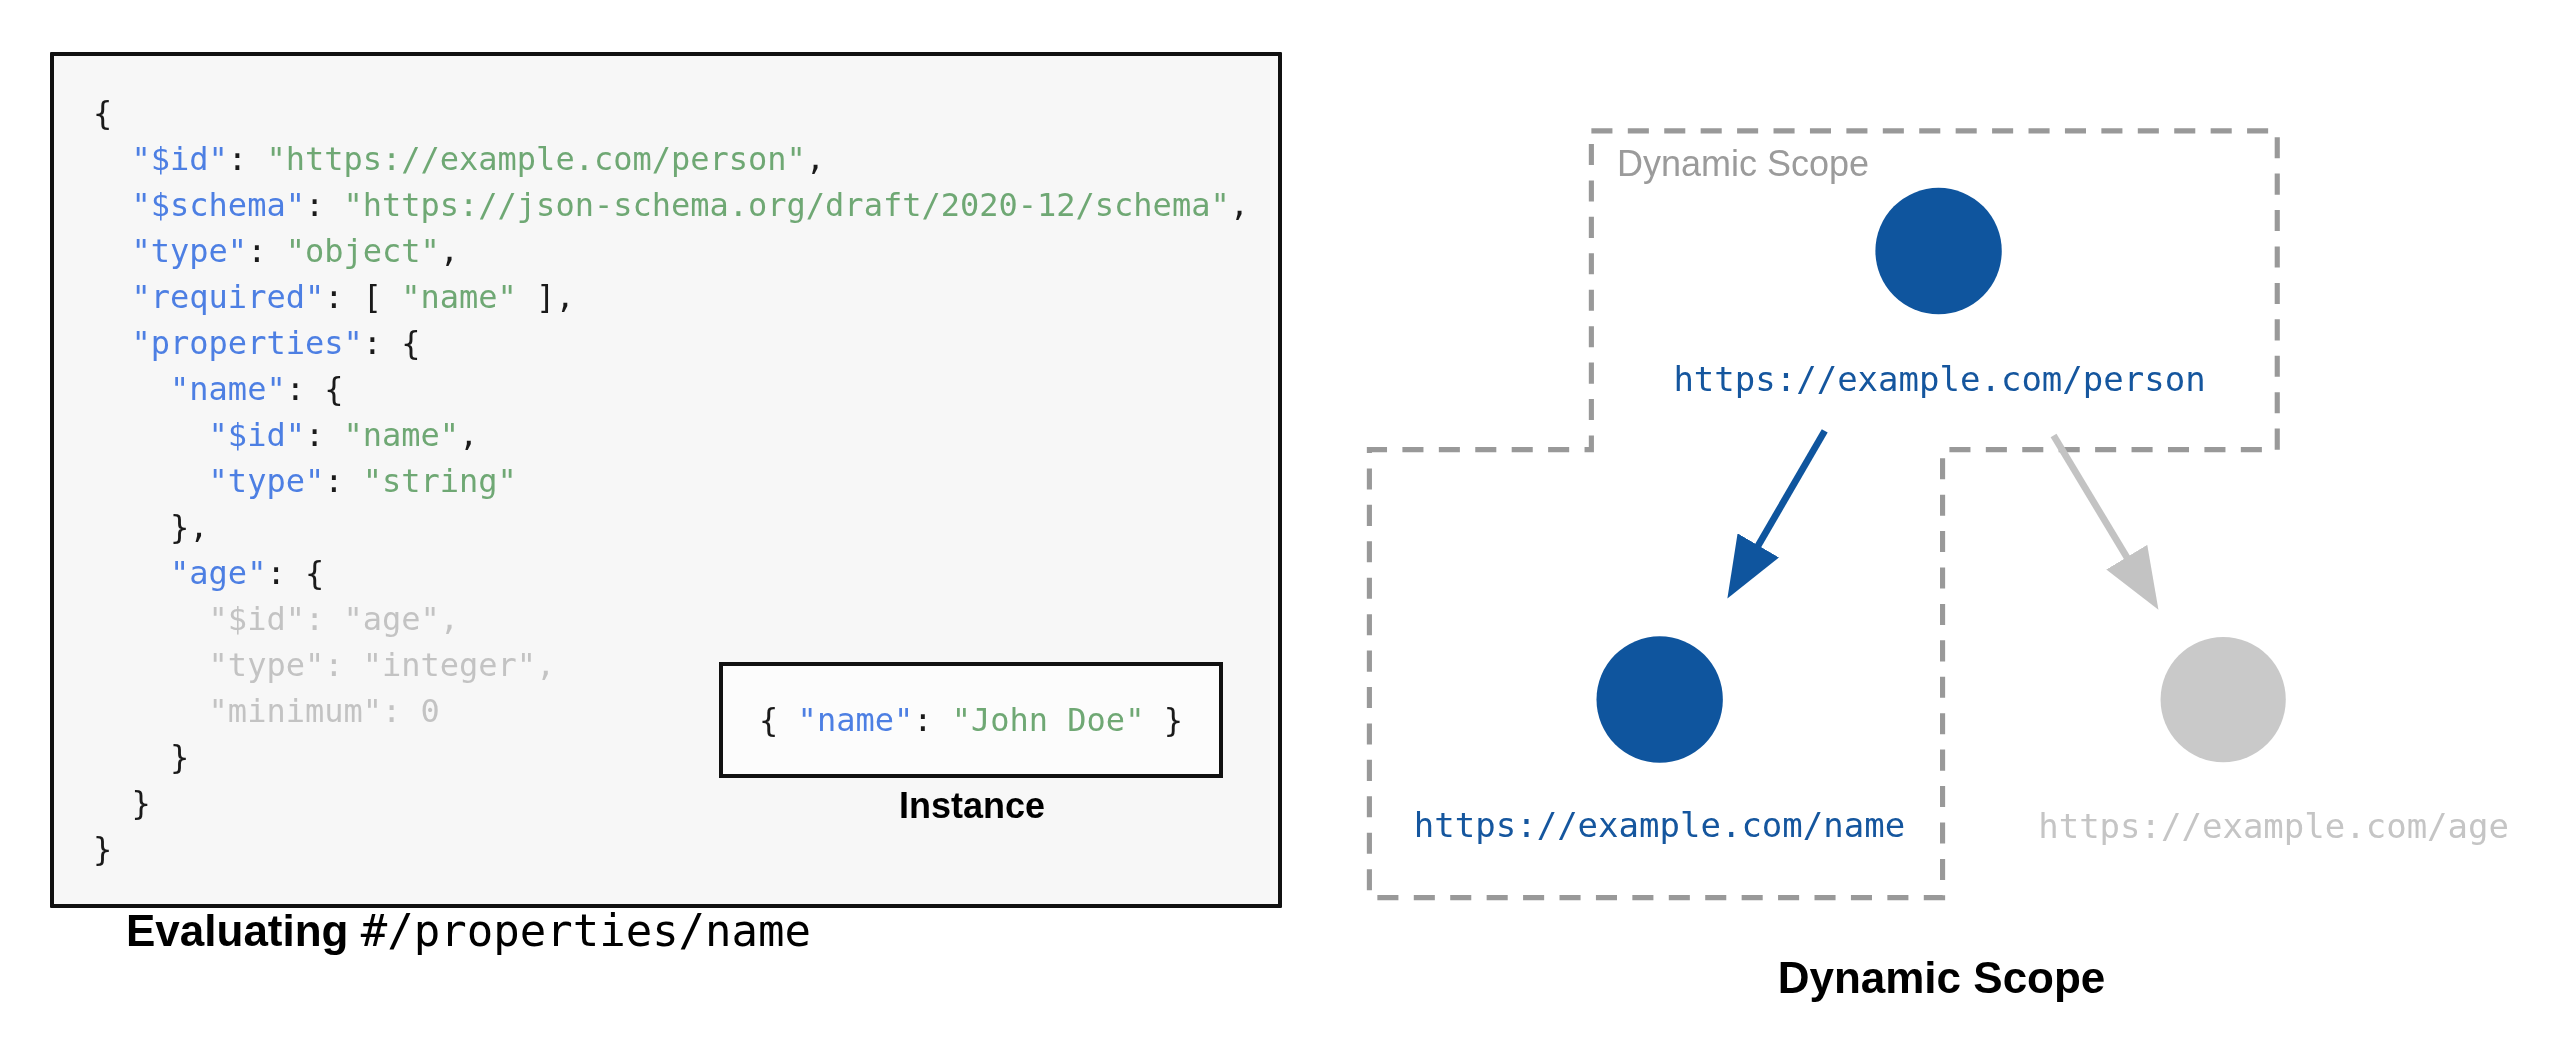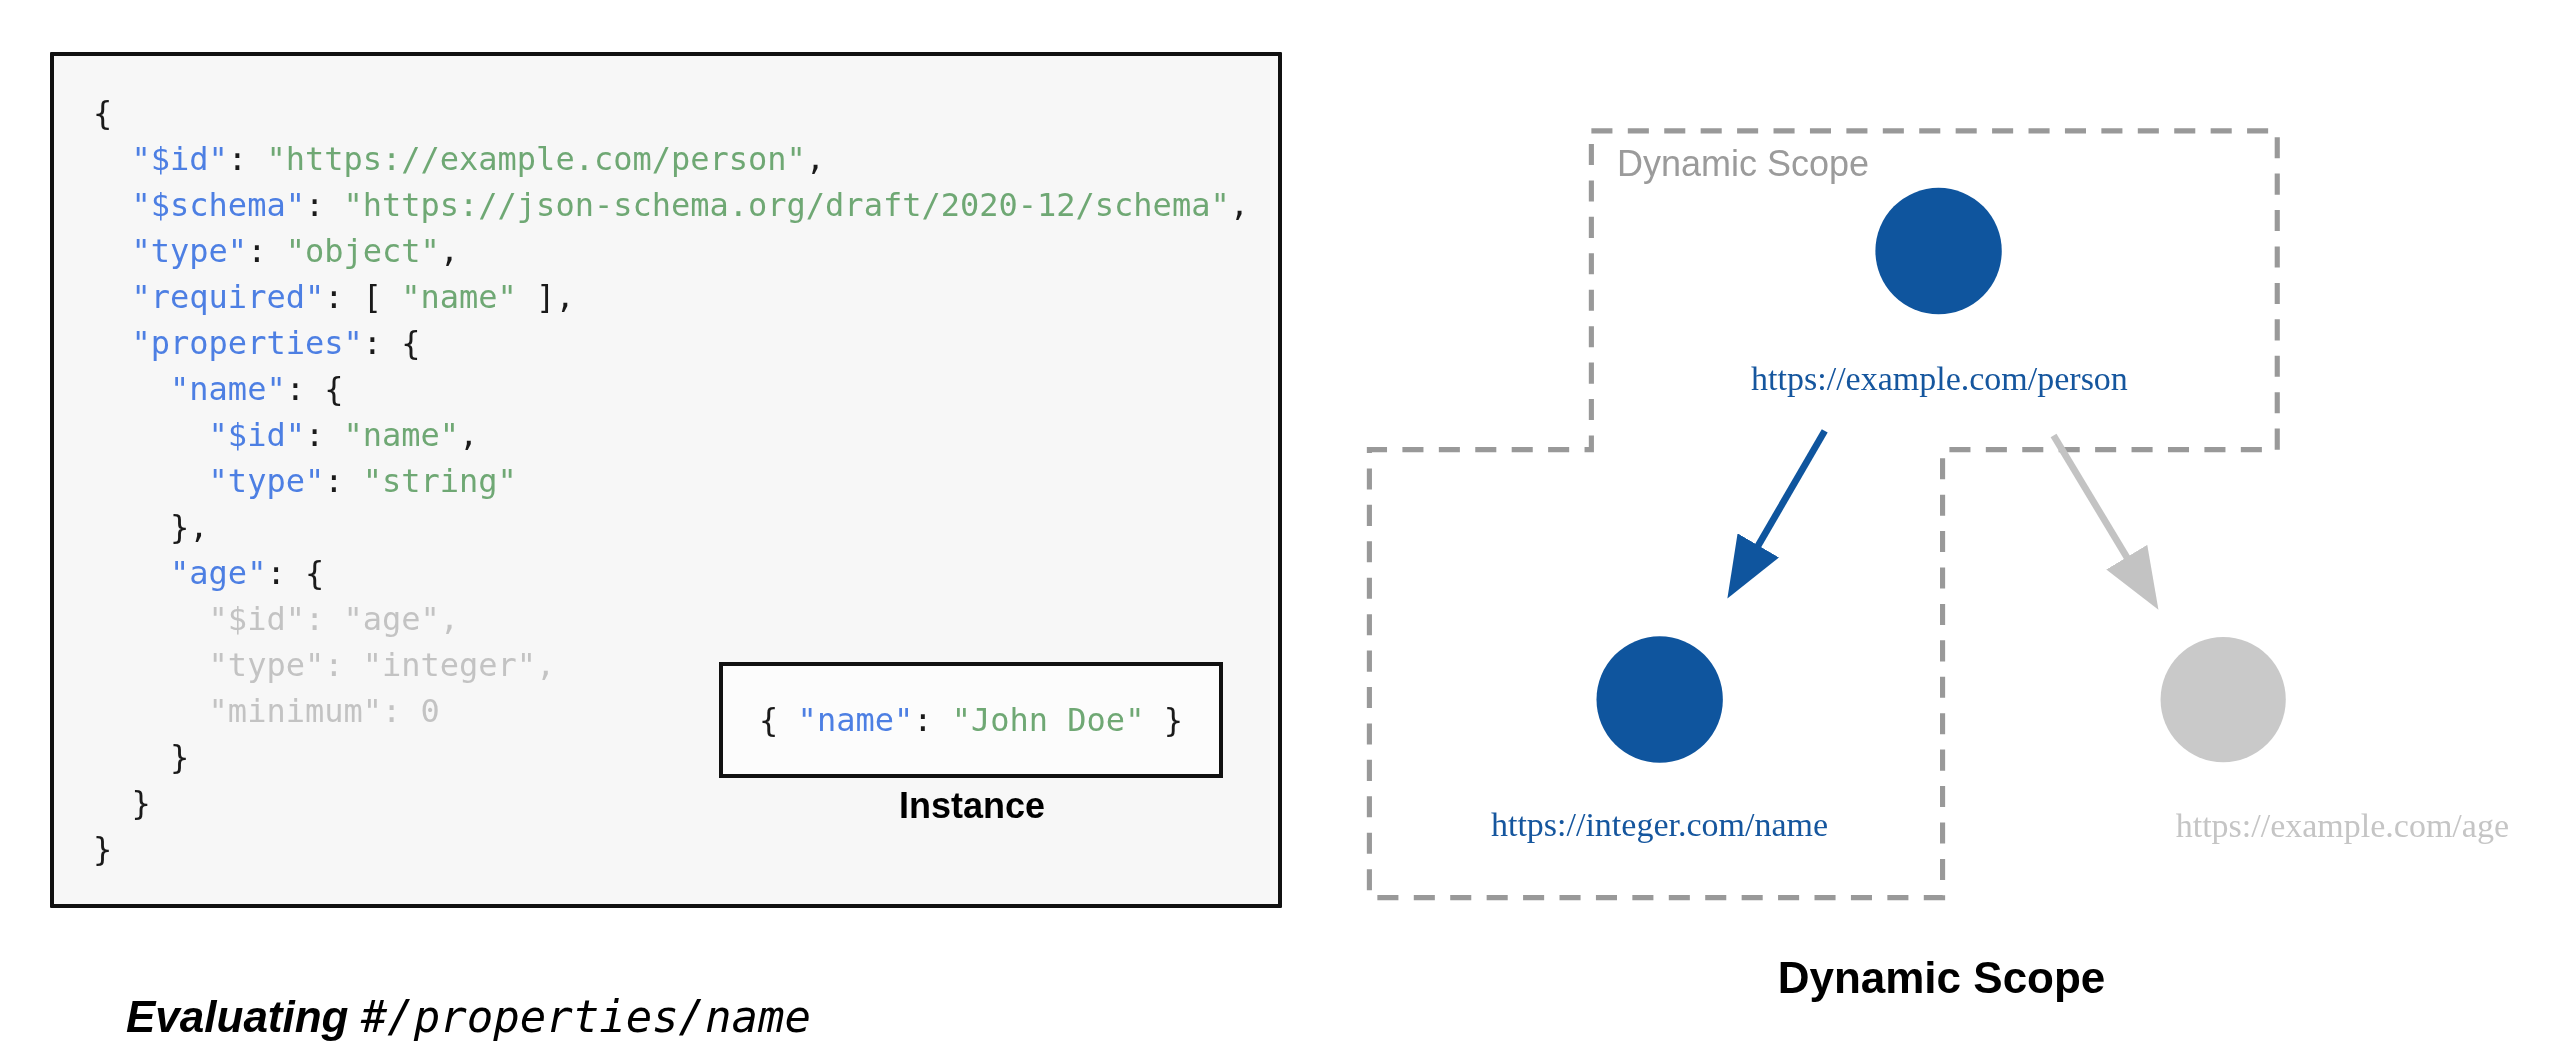--- a/index.html
+++ b/index.html
@@ -42,36 +42,36 @@
     background:#fcfcfc;border:4.6px solid #111;
     display:flex;align-items:center;justify-content:center;
     font-size:32px;white-space:pre;
   }
   .instance-caption{
     position:absolute;left:801px;top:785px;width:342px;
     text-align:center;font-weight:bold;font-size:36px;color:#000;
   }
 
   .left-caption{
-    position:absolute;left:126px;top:991px;
-    font-size:44px;color:#000;white-space:pre;font-style:italic;
+    position:absolute;left:126px;top:905px;
+    font-size:44px;color:#000;white-space:pre;
   }
   .left-caption .cap-bold{font-weight:bold;}
   .left-caption .cap-mono{font-weight:normal;font-size:44px;}
 
   
   .diagram-svg{position:absolute;left:0;top:0;width:2576px;height:1053px;}
 
   .scope-title{
     position:absolute;left:1617px;top:143px;
     font-size:36px;color:var(--scope-label-gray);
   }
   .node-label{
     position:absolute;width:683px;text-align:center;
-    font-size:34px;line-height:40px;white-space:pre;font-family:Liberation Serif, serif;
+    font-size:34px;line-height:40px;white-space:pre;
   }
   .node-label.blue{color:var(--label-blue);}
   .node-label.gray{color:var(--label-gray);}
   #label-person{left:1598px;top:359px;}
   #label-name{left:1318px;top:805px;}
   #label-age{left:1826px;top:806px;text-align:right;}
 
   .right-caption{
     position:absolute;left:1600px;top:953px;width:683px;
     text-align:center;font-weight:bold;font-size:44px;color:#000;
@@ -123,17 +123,17 @@
   <line x1="3607" y1="765" x2="3782" y2="1056" stroke="#c3c3c3" stroke-width="12" marker-end="url(#ah-gray)"></line>
 
   <circle cx="3405" cy="441" r="111" fill="#0f559e"></circle>
   <circle cx="2915" cy="1229" r="111" fill="#0f559e"></circle>
   <circle cx="3905" cy="1229" r="110" fill="#c9c9c9"></circle>
 </svg>
 
 <div class="scope-title">Dynamic Scope</div>
 
 <div id="label-person" class="node-label blue mono">https://example.com/person</div>
-<div id="label-name" class="node-label blue mono">https://integer.com/name</div>
+<div id="label-name" class="node-label blue mono">https://example.com/name</div>
 <div id="label-age" class="node-label gray mono">https://example.com/age</div>
 
 <div class="right-caption">Dynamic Scope</div>
 
 
 </body></html>

